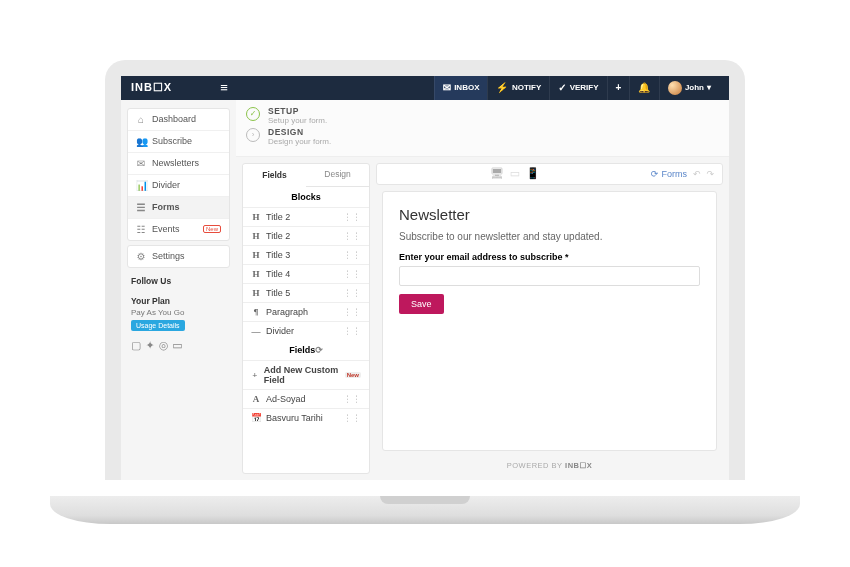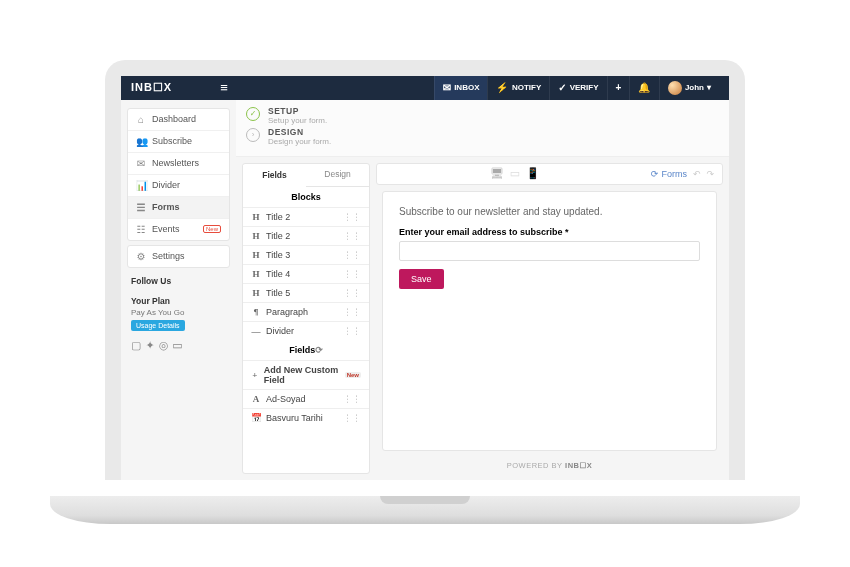--- a/index.html
+++ b/index.html
@@ -452,20 +452,21 @@
                 </div>
                 <span class="reset">
                   <span>⟳</span>
                   <span>Forms</span>
                 </span>
                 <span class="undo">↶</span>
                 <span class="undo">↷</span>
               </div>
 
               <div class="canvas">
+                <h2>Newsletter</h2>
                 <div class="sub">Subscribe to our newsletter and stay updated.</div>
                 <label>Enter your email address to subscribe *</label>
                 <input type="text" value="" style="">
                 <button class="save">Save</button>
               </div>
               <div class="powered">
                 <span>POWERED BY </span><b>INB☐X</b>
               </div>
             </div>
           </div>

